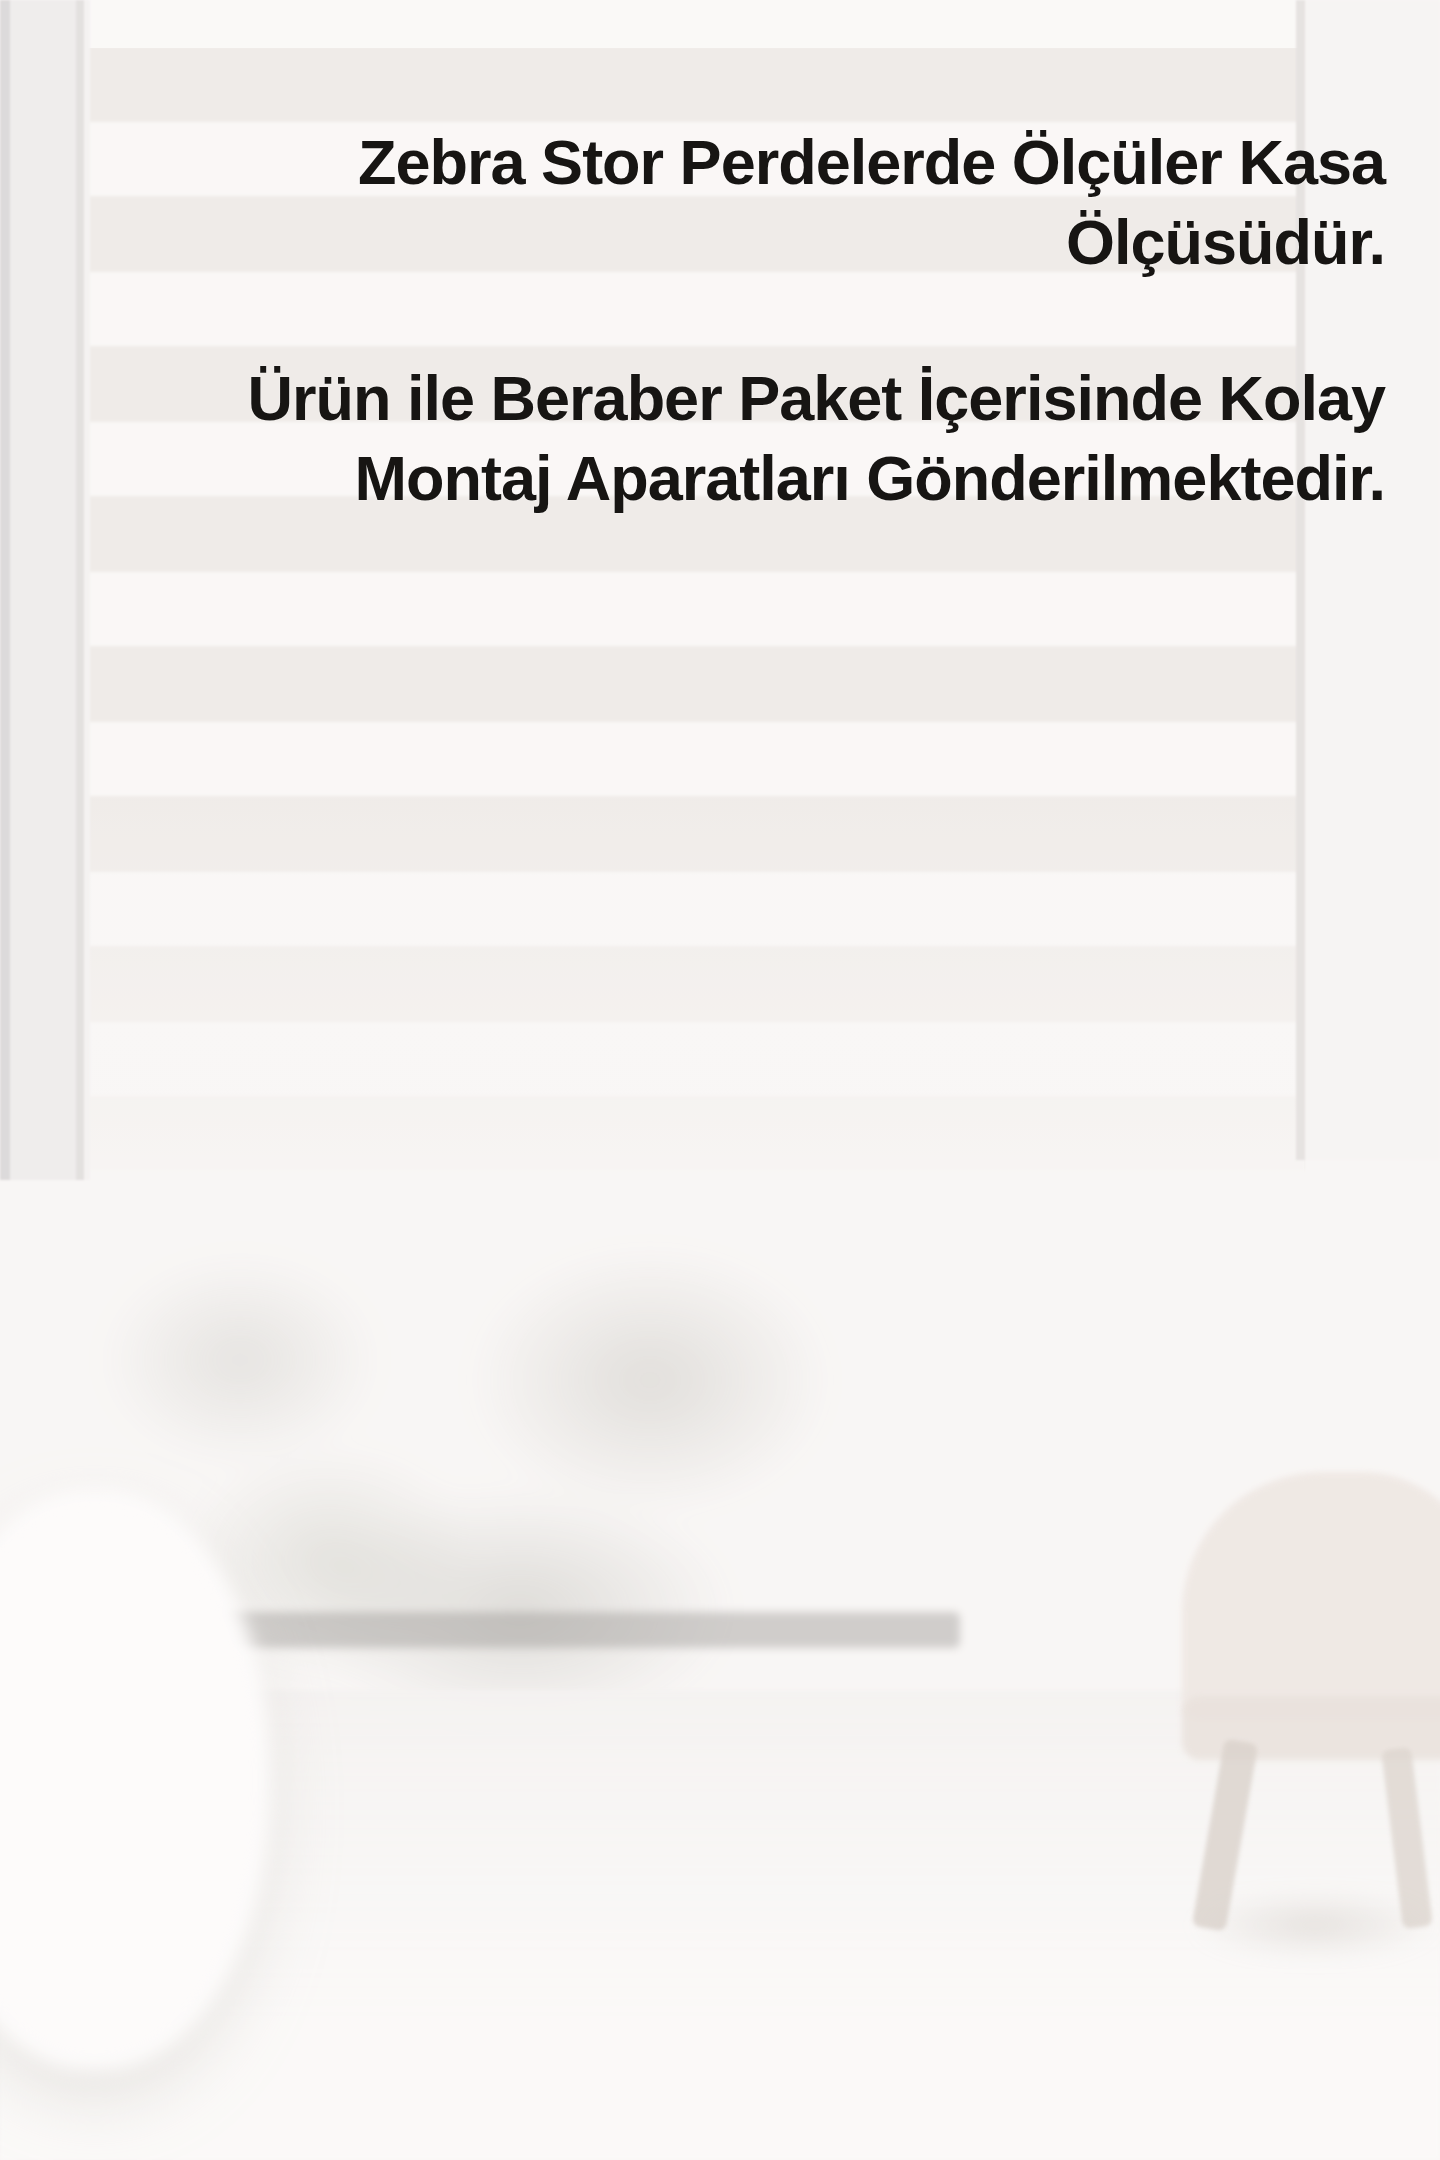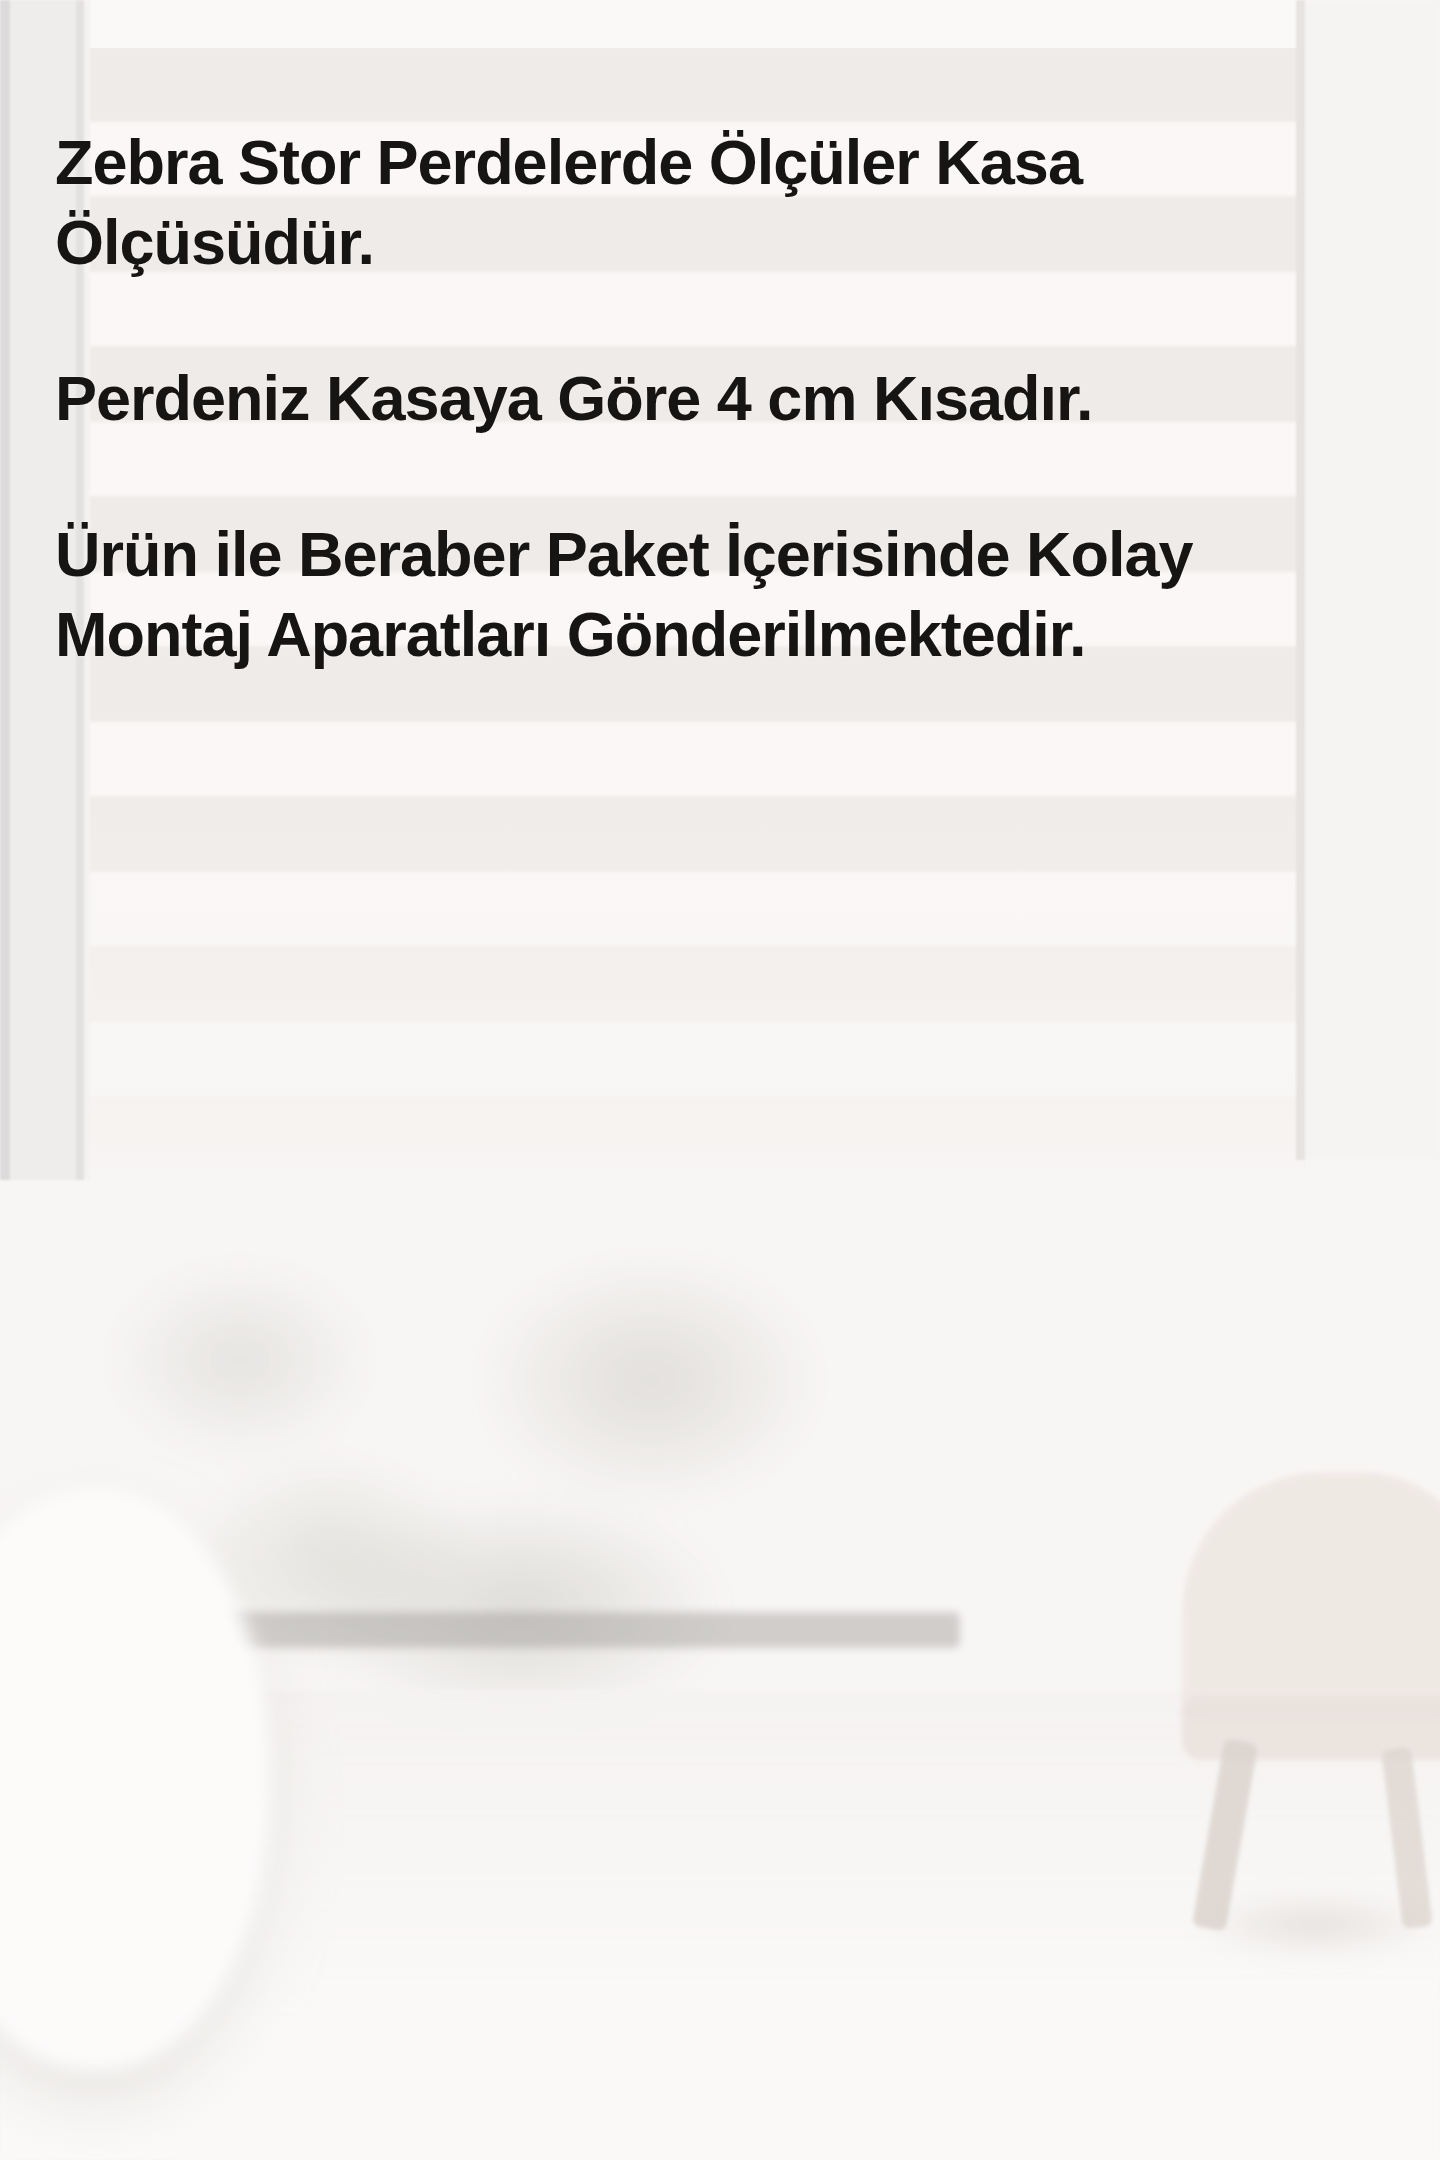--- a/index.html
+++ b/index.html
@@ -95,21 +95,21 @@
   }
   .white-wash-overlay{
     left:0;top:0;width:1440px;height:2160px;
     background:rgba(252,251,250,.40);
   }
 
   
   .text-column{
     position:absolute;left:0;top:0;width:1440px;height:2160px;
     padding:122px 50px 0;
-    text-align:left;
+    text-align:right;
   }
   .para{
     margin:0 auto 76px;
     max-width:1330px;
     font-weight:700;
     font-size:63px;
     line-height:80px;
     letter-spacing:-1px;
     color:var(--text,#171513);
     white-space:pre-line;
@@ -133,18 +133,17 @@
   <div class="bg-layer armchair-seat"></div>
   <div class="bg-layer armchair-leg-front"></div>
   <div class="bg-layer armchair-leg-back"></div>
   <div class="bg-layer chair-floor-shadow"></div>
   <div class="bg-layer white-blanket"></div>
   <div class="bg-layer white-wash-overlay"></div>
 
   <div class="text-column">
     <p class="para">Zebra Stor Perdelerde Ölçüler Kasa
 Ölçüsüdür.</p>
-    <p class="para">Perdeniz Kasaya Göre 4 cm Kısadır.</p>
     <p class="para">Ürün ile Beraber Paket İçerisinde Kolay
 Montaj Aparatları Gönderilmektedir.</p>
   </div>
 
 </div>
 
 </body></html>

